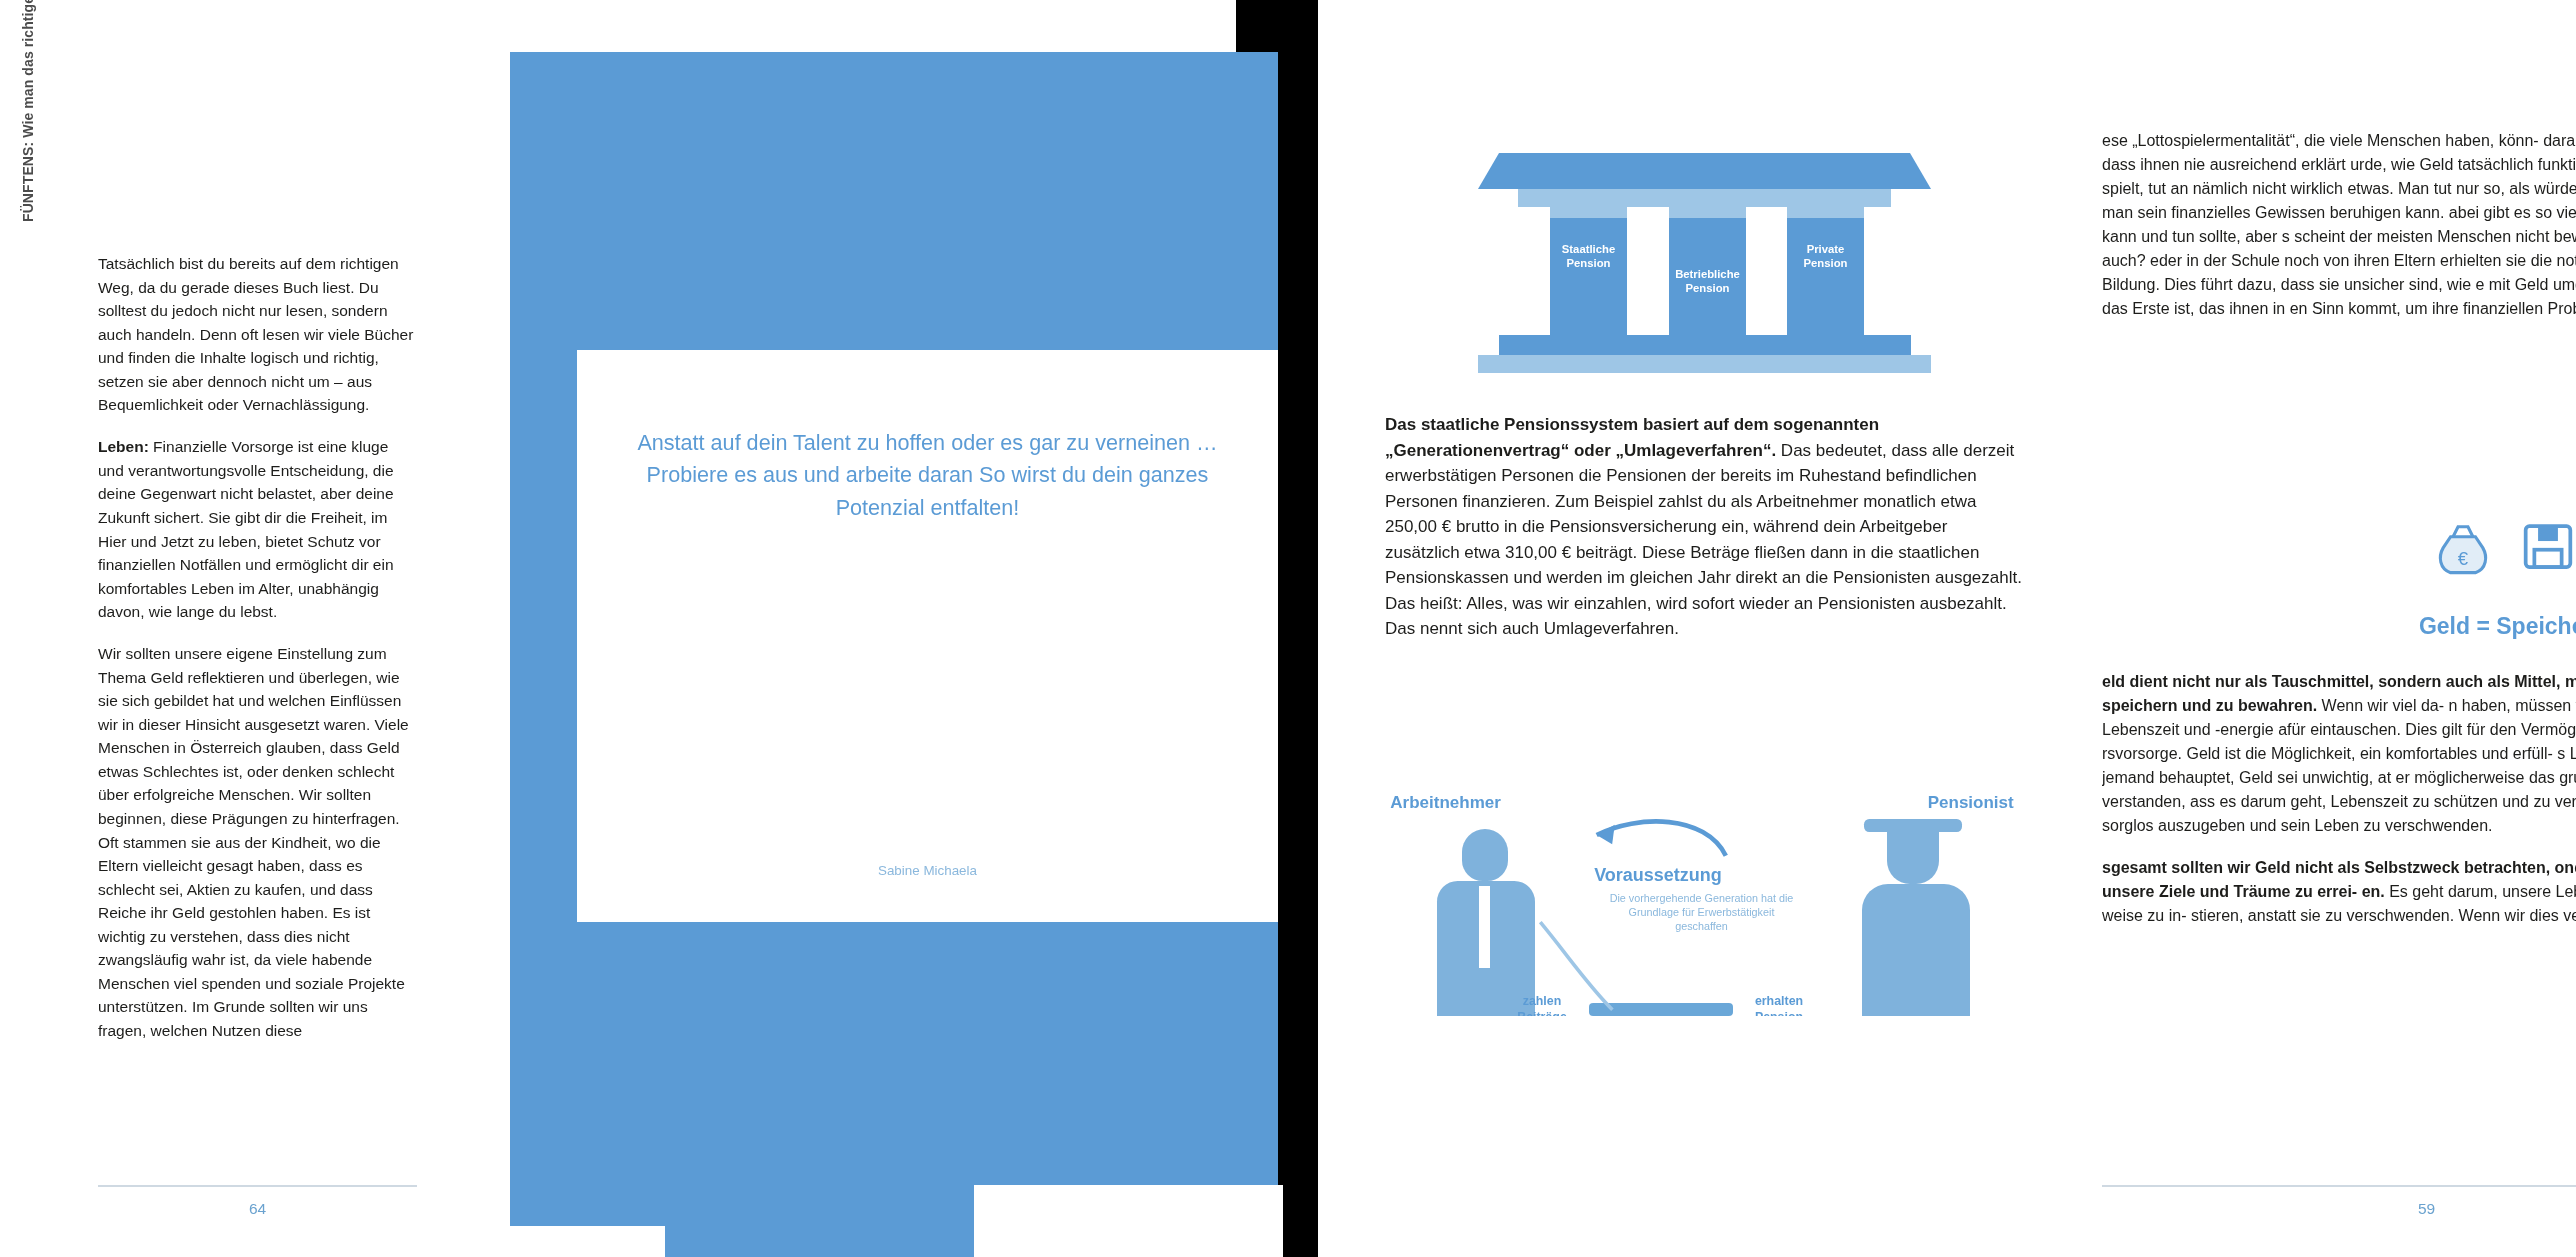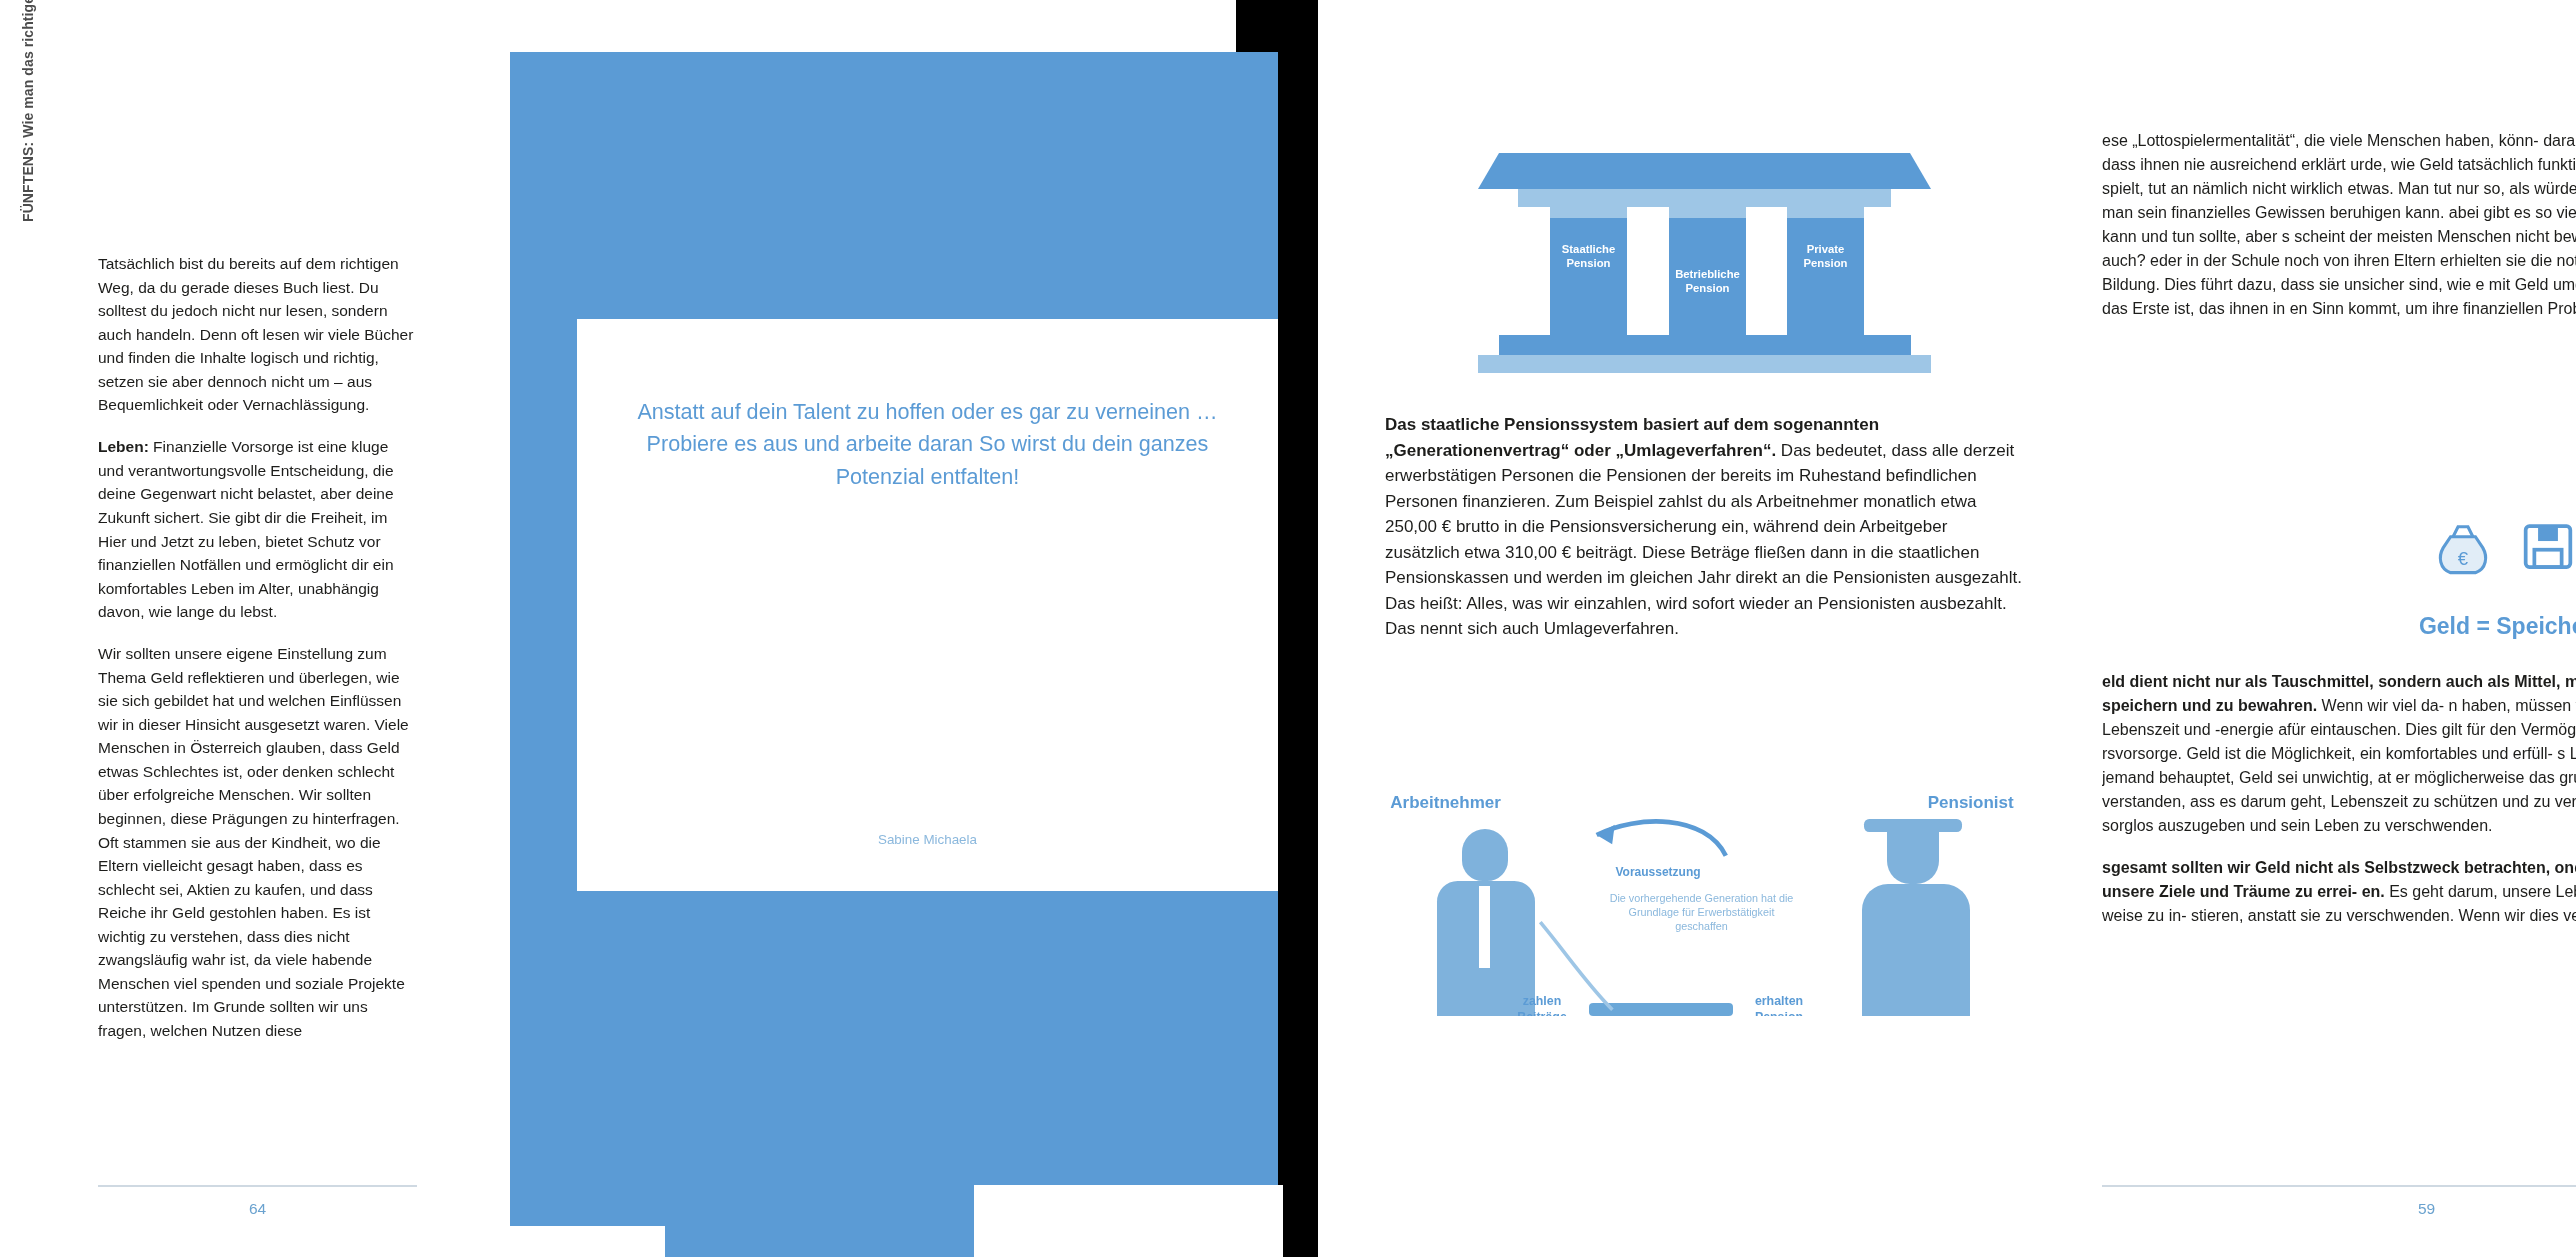--- a/index.html
+++ b/index.html
@@ -22,21 +22,21 @@
     font-size:14px;color:#4c4c4c;letter-spacing:0.1px;white-space:nowrap;
   }
   .p64 .vert b{font-weight:bold;}
   .body64{position:absolute;left:98px;top:252px;width:319px;color:#1d1d1b;font-size:15.5px;line-height:1.52;}
   .body64 p{margin:0 0 18.5px 0;}
   .body64 .h2{color:#5b9bd1;font-size:19.6px;margin:7.2px 0 15.5px 0;}
   .body64 b{font-weight:bold;}
 
   
   .bluebox{position:absolute;background:#5b9bd5;}
-  .quotecard{position:absolute;background:#ffffff;box-shadow:0 0 0 0 rgba(0,0,0,0);}
+  .quotecard{position:absolute;background:#ffffff;box-shadow:0 0 0 0 rgba(0,0,0,0);margin-top:31px;}
   .quotetext{position:absolute;left:0;right:0;top:77px;text-align:center;color:#5b9bd5;
     font-size:21.6px;line-height:1.5;}
   .quoteauthor{position:absolute;left:0;right:0;bottom:44px;text-align:center;color:#8bb8dd;font-size:13.4px;}
 
   
   .p33{left:1349px;top:0;width:706px;height:1016px;}
   .body33{position:absolute;left:36px;top:412px;width:639px;color:#1d1d1b;font-size:17px;line-height:1.5;}
   .body33 b{font-weight:bold;}
 
   
@@ -49,21 +49,21 @@
   .col{position:absolute;top:94px;width:77px;height:128px;background:#5b9bd5;}
   .coltop{position:absolute;top:94px;width:77px;height:11.3px;background:#9ec6e6;}
   .collabel{position:absolute;top:129px;width:93px;text-align:center;color:#ffffff;font-size:11.3px;line-height:1.25;font-weight:bold;}
   .tmp-title{position:absolute;left:0;right:0;top:5.2px;text-align:center;color:#ffffff;font-size:13.4px;font-weight:bold;line-height:1.2;}
 
   
   .flow{position:absolute;left:31px;top:788px;width:644px;height:422px;}
   .person{position:absolute;background:#7fb2dc;}
   .fl-label{position:absolute;color:#5b9bd5;font-weight:bold;font-size:17px;}
   .fl-small{position:absolute;color:#5b9bd5;font-size:12.4px;font-weight:bold;text-align:center;line-height:1.25;}
-  .fl-vor{position:absolute;color:#5b9bd5;font-weight:bold;font-size:12px;text-align:center;}
+  .fl-vor{position:absolute;color:#5b9bd5;font-weight:bold;font-size:18px;text-align:center;}
   .fl-vor-sub{position:absolute;color:#8bb8dd;font-size:10.8px;text-align:center;line-height:1.3;margin-left:44px;}
   .pot{position:absolute;background:#6aa7d8;}
 
   
   .p59{left:2102px;top:0;width:685px;height:1258px;}
   .body59{position:absolute;left:0px;top:129px;width:649px;color:#1d1d1b;font-size:16px;line-height:1.5;}
   .body59 p{margin:0 0 17.5px 0;}
   .icons59{position:absolute;left:330px;top:515px;width:319px;height:118px;}
   .icon59{position:absolute;top:0;width:62px;height:62px;}
   .speicher{position:absolute;left:304px;top:613px;width:392px;text-align:center;color:#5b9bd5;

